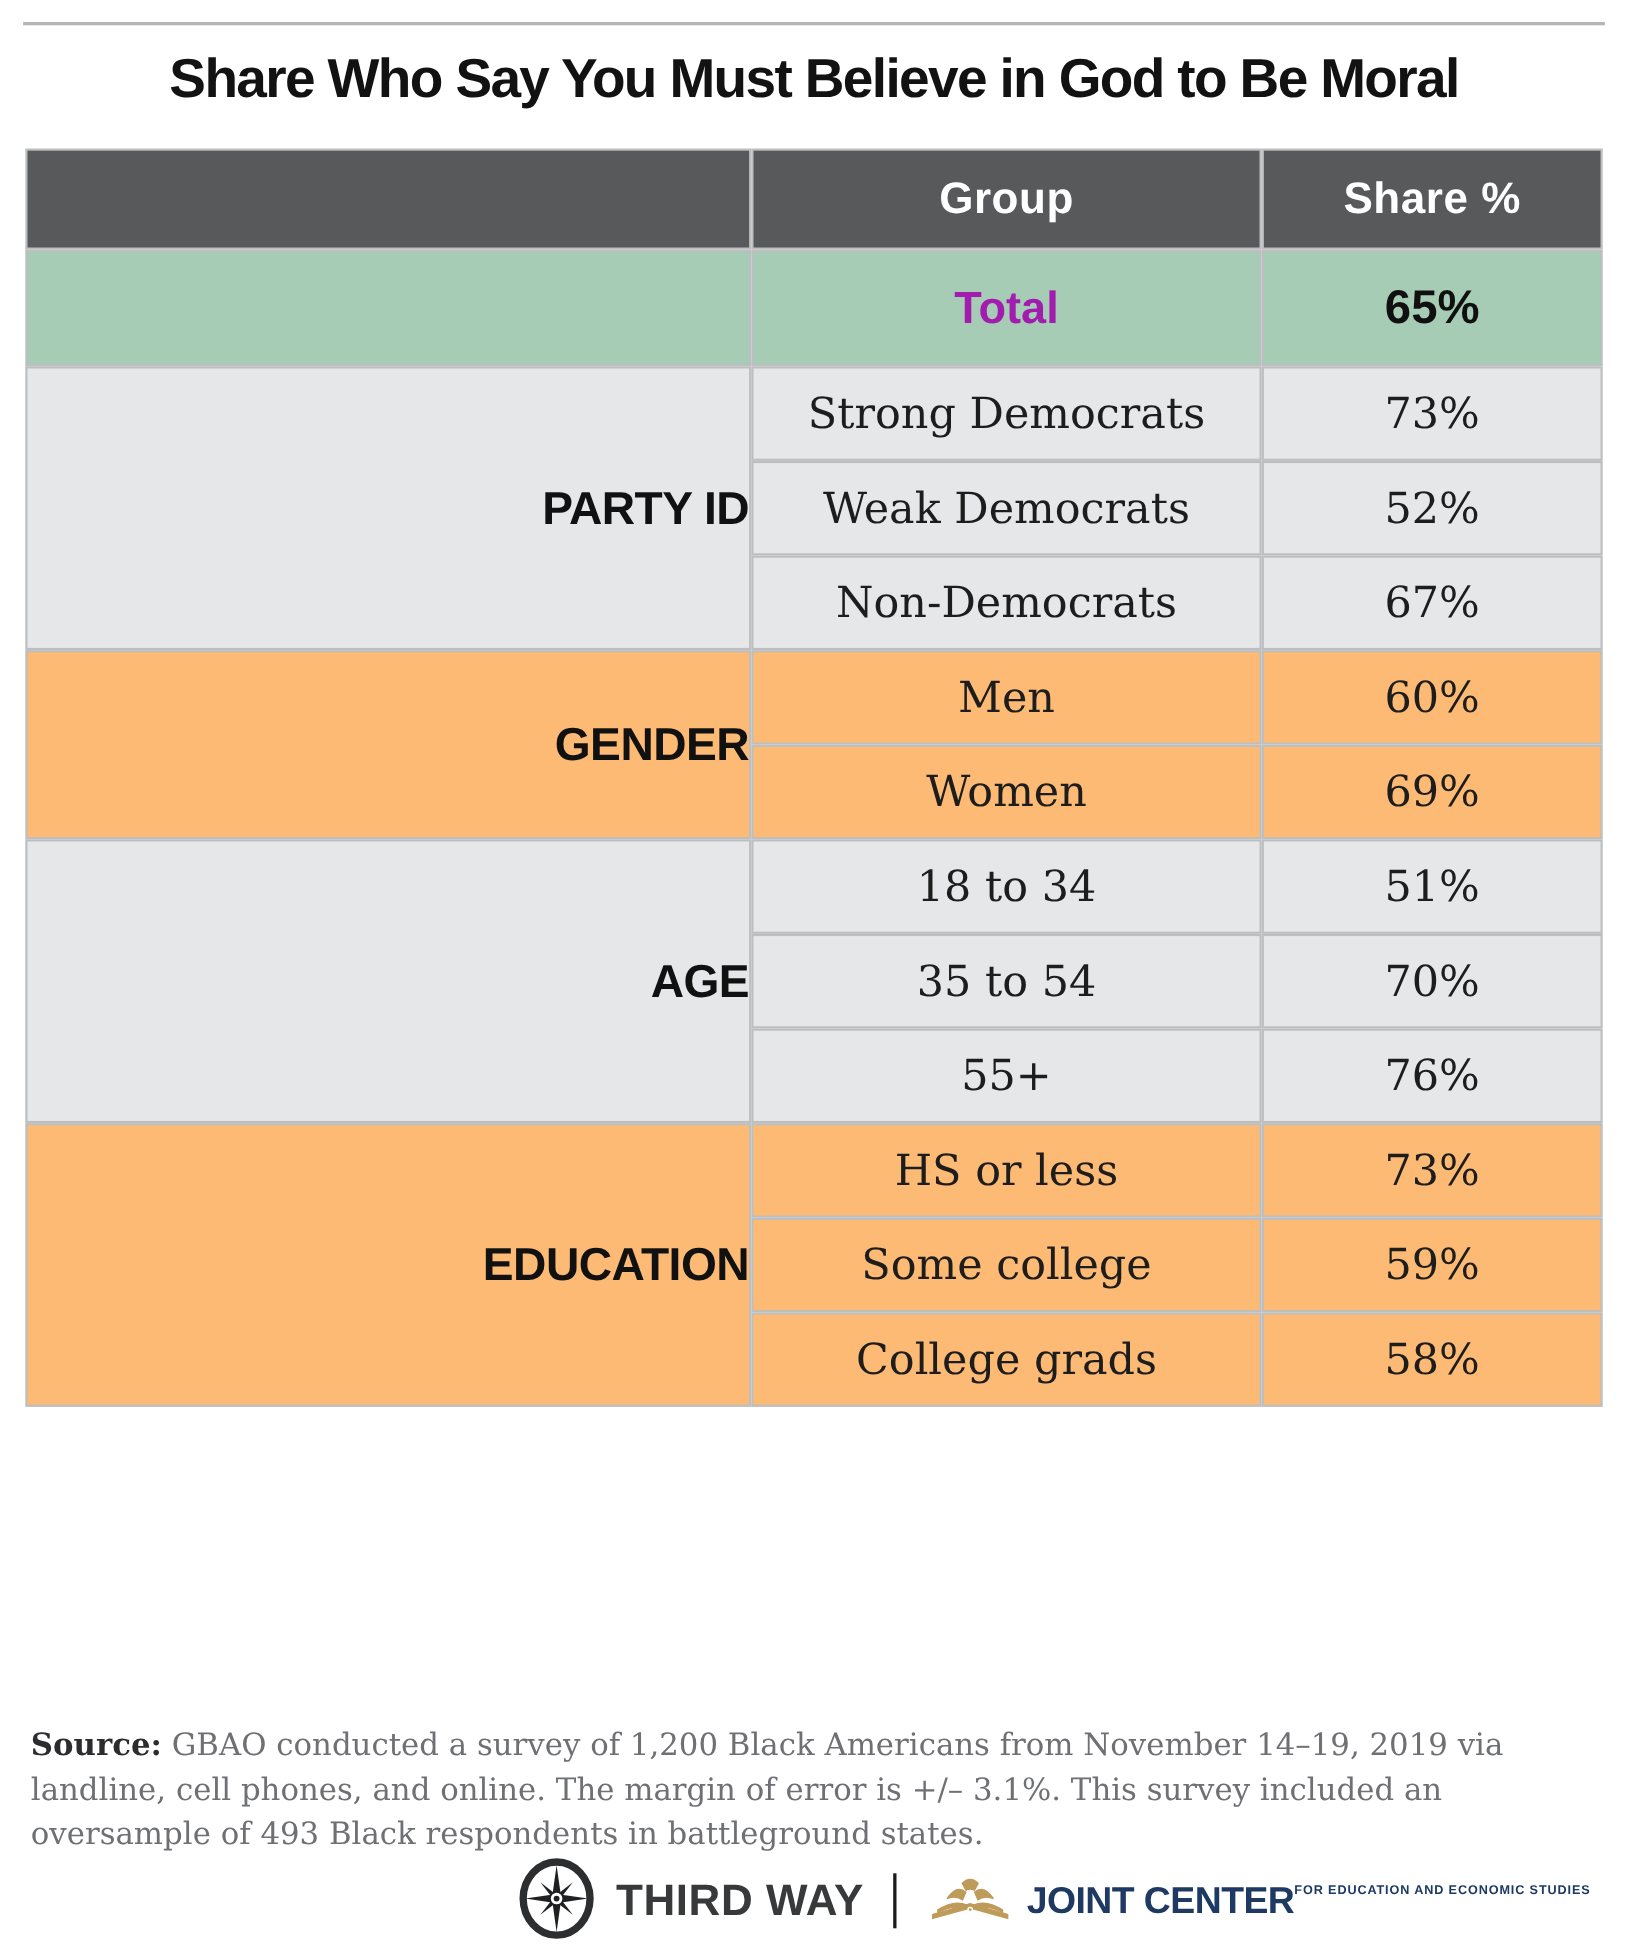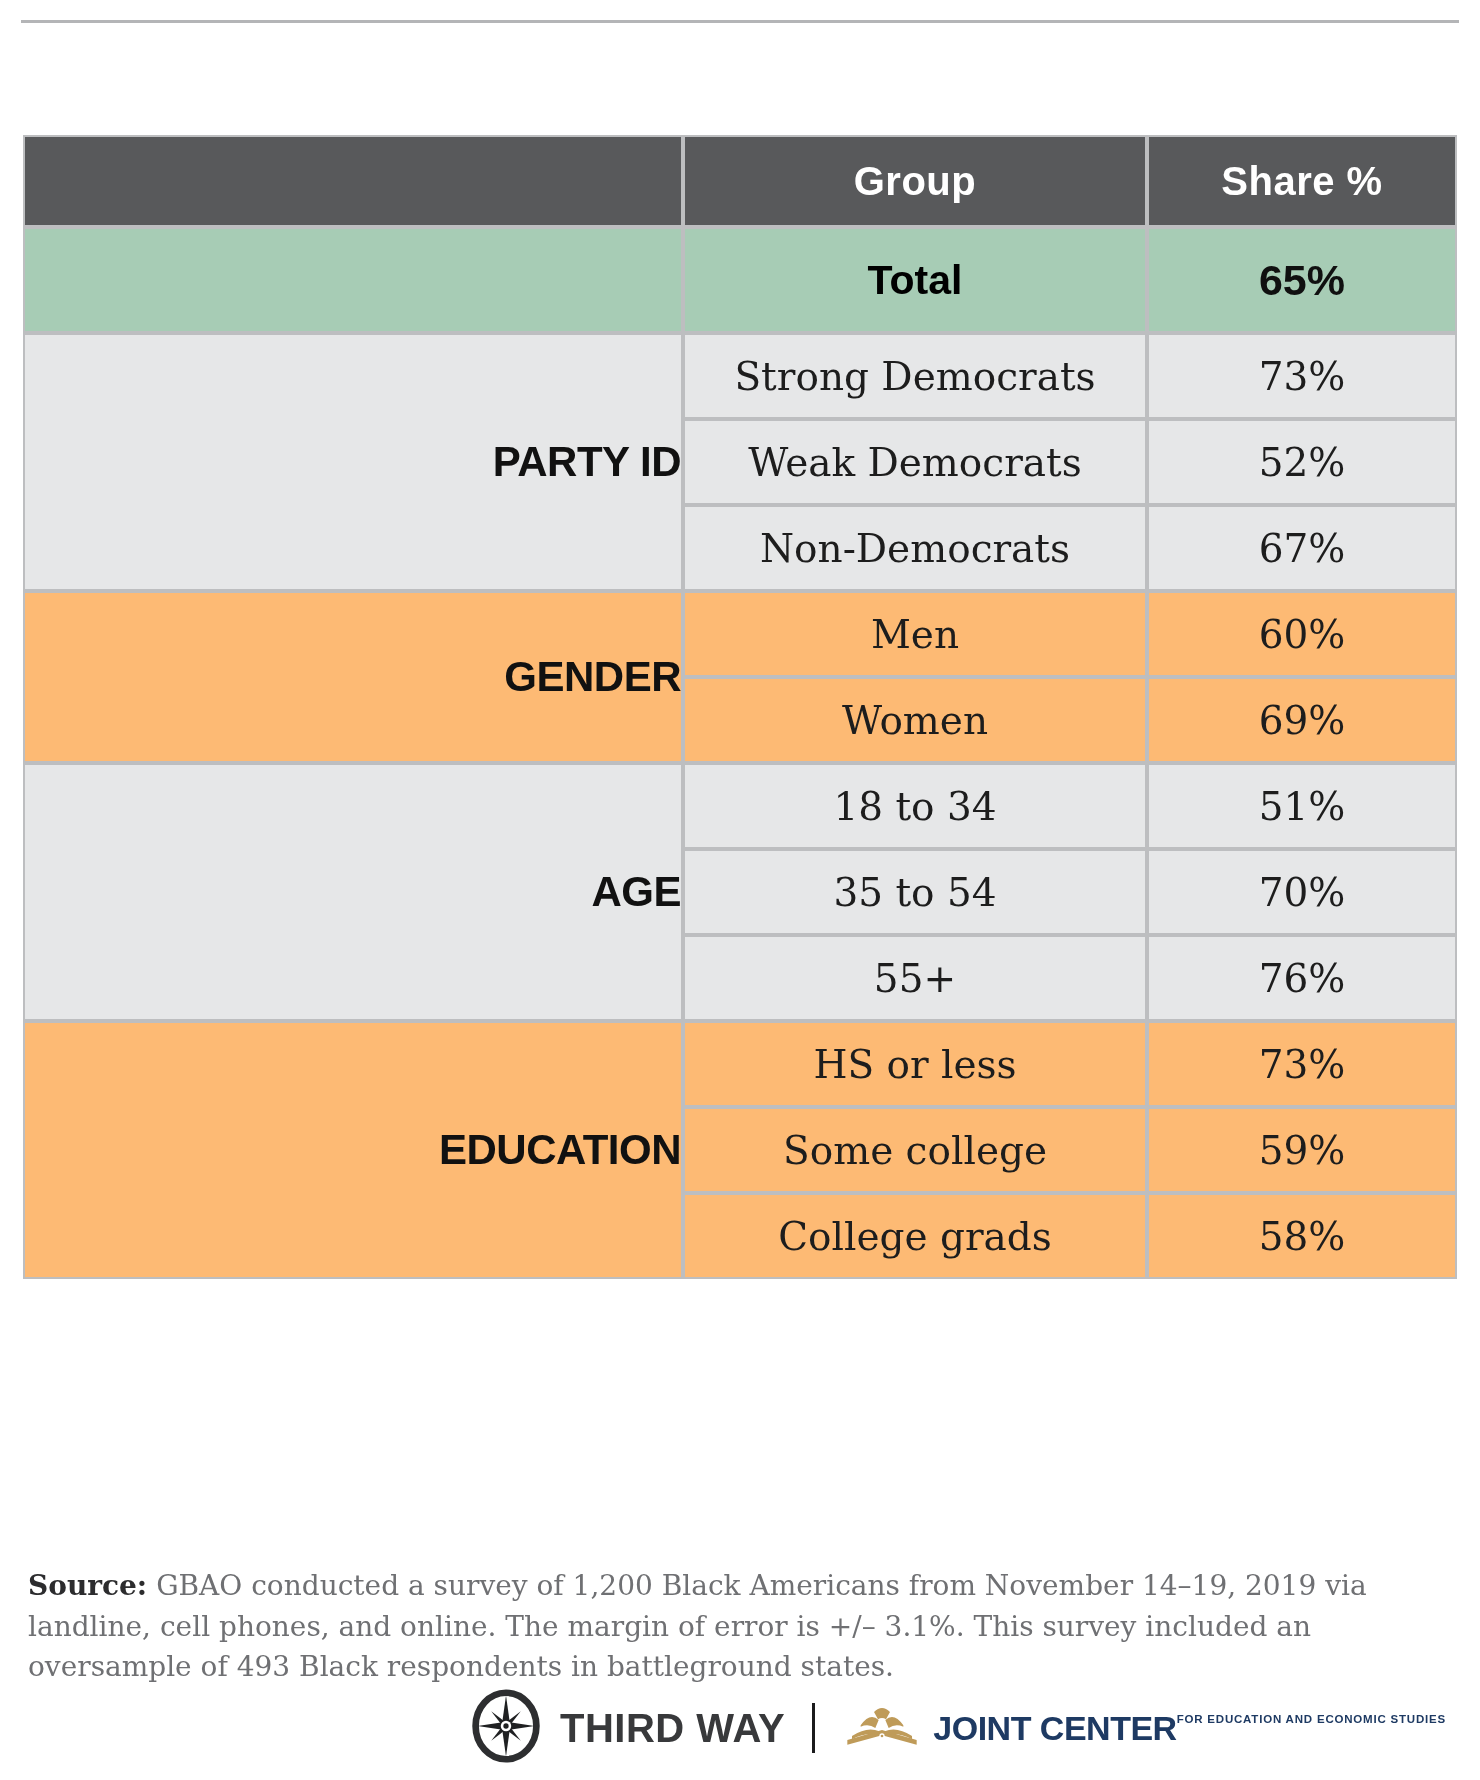--- a/index.html
+++ b/index.html
@@ -8,21 +8,21 @@
   .top-rule{position:absolute;left:21px;top:20px;width:1438px;height:3px;background:#b4b5b7;}
   .title{position:absolute;left:0;top:42px;width:1480px;text-align:center;
          font-size:50px;font-weight:bold;letter-spacing:-1.5px;color:#121212;margin:0;}
   table.stat{position:absolute;left:21px;top:133px;width:1438px;
              border-collapse:separate;border-spacing:4px;table-layout:fixed;}
   table.stat th,table.stat td{box-shadow:0 0 0 2px #bdbec0;padding:0;}
   tr.row-head th{background:#58595b;color:#ffffff;height:88px;
                  font-size:40px;font-weight:bold;letter-spacing:.5px;text-align:center;vertical-align:middle;}
   tr.row-total td{background:#a7ccb5;height:102px;vertical-align:middle;}
   td.group,td.share{text-align:center;vertical-align:middle;height:82px;}
-  .total-label{font-size:41px;font-weight:bold;color:#000000;}
+  .total-label{font-size:41px;font-weight:bold;color:#a21caf;}
   .total-value{font-size:43px;font-weight:bold;color:#101010;}
   .serif{font-family:"DejaVu Serif",serif;font-size:39px;color:#1d1d1d;}
   td.cat-cell{vertical-align:middle;text-align:right;padding-left:180px;
               font-size:42px;font-weight:bold;letter-spacing:-.5px;color:#111111;}
   .bg-gray{background:#e6e7e8;}
   .bg-white{background:#fdba74;}
   .source{position:absolute;left:28px;top:1566px;width:1420px;margin:0;
           font-family:"DejaVu Serif",serif;font-size:28px;line-height:1.45;color:#6f7073;}
   .source b{color:#2c2c2e;font-weight:bold;}
   .footer{position:absolute;top:1686px;right:34px;height:84px;display:flex;align-items:center;}
@@ -32,20 +32,21 @@
   .jc-name{font-size:34px;font-weight:bold;color:#1e3a63;letter-spacing:-.5px;line-height:1.0;}
   .jc-sub{font-size:11.5px;font-weight:bold;color:#1e3a63;letter-spacing:.8px;margin-top:2px;}
 </style>
 </head>
 <body>
 
 <div class="page">
 
   <div class="top-rule"></div>
 
+  <h1 class="title">Share Who Say You Must Believe in God to Be Moral</h1>
 
   <table class="stat">
     <colgroup>
       <col style="width:656px">
         <col style="width:460px">
         <col style="width:306px">
     </colgroup>
     <thead>
       <tr class="row-head">
         <th></th>

